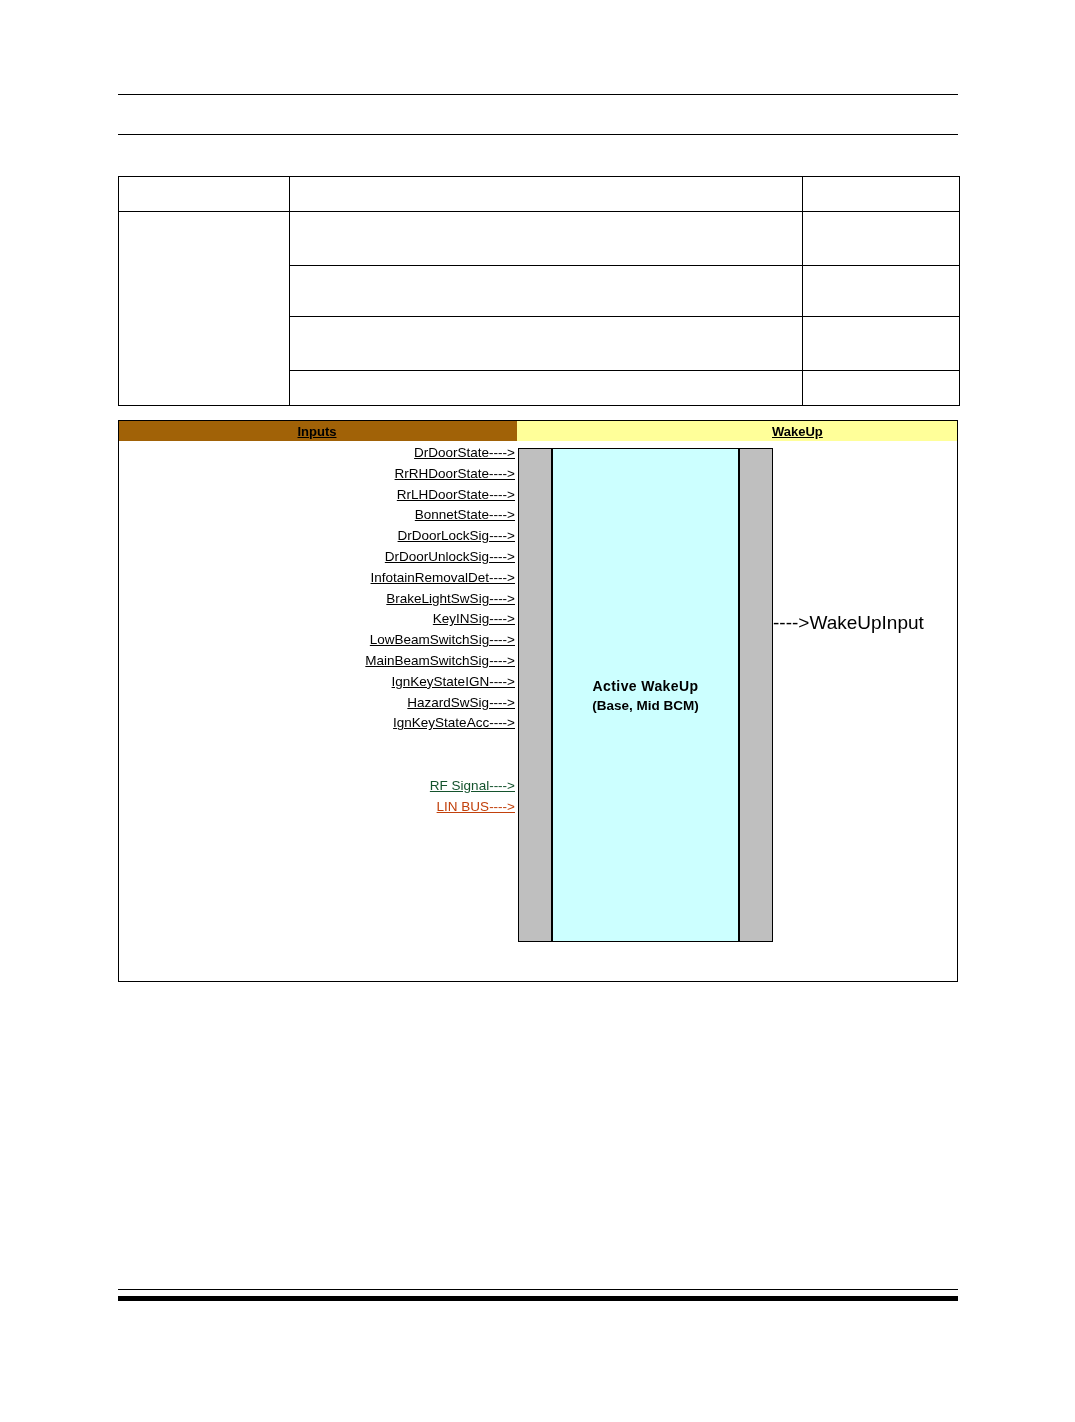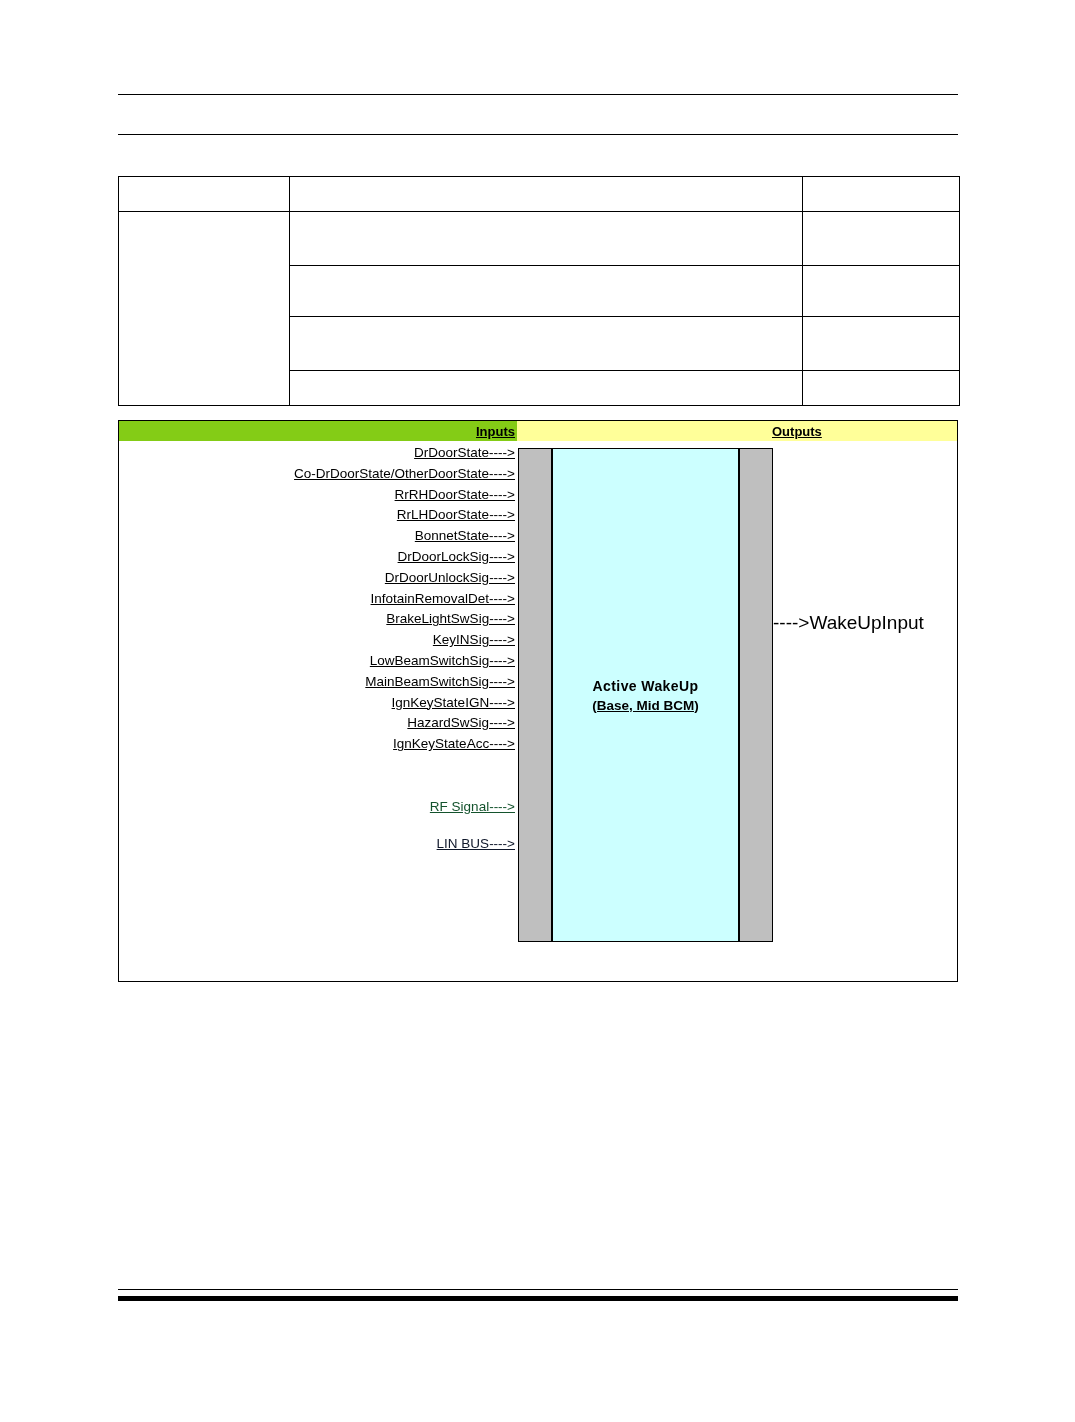--- a/index.html
+++ b/index.html
@@ -71,24 +71,24 @@
     top: 0;
     width: 100%;
     height: 20px;
   }
   .banner-in {
     position: absolute;
     left: 0;
     top: 0;
     width: 398px;
     height: 20px;
-    background: #84cc16;
+    background: #a16207;
     display: flex;
     align-items: center;
-    justify-content: flex-end;
+    justify-content: center;
   }
   .banner-in span {
     font-size: 13px;
     font-weight: bold;
     text-decoration: underline;
     padding-right: 2px;
   }
   .banner-mid {
     position: absolute;
     left: 398px;
@@ -125,21 +125,21 @@
   }
   .in-item {
     font-size: 13.5px;
     line-height: 20.8px;
     white-space: nowrap;
     color: #000000;
     padding-right: 2px;
     text-decoration: underline;
   }
   .in-item.rf { color: #14532d; }
-  .in-item.lin { color: #0f172a; margin-top: 16px; }
+  .in-item.lin { color: #c2410c; }
   .in-gap { height: 42px; }
 
   
   .module {
     position: absolute;
     left: 399px;
     top: 27px;
     width: 255px;
     height: 494px;
   }
@@ -181,21 +181,20 @@
     font-size: 14px;
     font-weight: bold;
     letter-spacing: 0.4px;
     text-align: center;
   }
   .core-sub {
     font-size: 13.5px;
     font-weight: bold;
     text-align: center;
     margin-top: 4px;
-    text-decoration: underline;
   }
 
   
   .outputs-col {
     position: absolute;
     left: 652px;
     top: 192px;
     width: 188px;
     text-align: left;
   }
@@ -249,27 +248,26 @@
   </table>
 
 <div class="diagram">
 
   <div class="banner">
     <div class="banner-in">
       <span>Inputs</span>
     </div>
     <div class="banner-mid"></div>
     <div class="banner-out">
-      <span>Outputs</span>
+      <span>WakeUp</span>
     </div>
   </div>
 
   <div class="inputs-col">
     <div class="in-item">DrDoorState----&gt;</div>
-    <div class="in-item">Co-DrDoorState/OtherDoorState----&gt;</div>
     <div class="in-item">RrRHDoorState----&gt;</div>
     <div class="in-item">RrLHDoorState----&gt;</div>
     <div class="in-item">BonnetState----&gt;</div>
     <div class="in-item">DrDoorLockSig----&gt;</div>
     <div class="in-item">DrDoorUnlockSig----&gt;</div>
     <div class="in-item">InfotainRemovalDet----&gt;</div>
     <div class="in-item">BrakeLightSwSig----&gt;</div>
     <div class="in-item">KeyINSig----&gt;</div>
     <div class="in-item">LowBeamSwitchSig----&gt;</div>
     <div class="in-item">MainBeamSwitchSig----&gt;</div>

